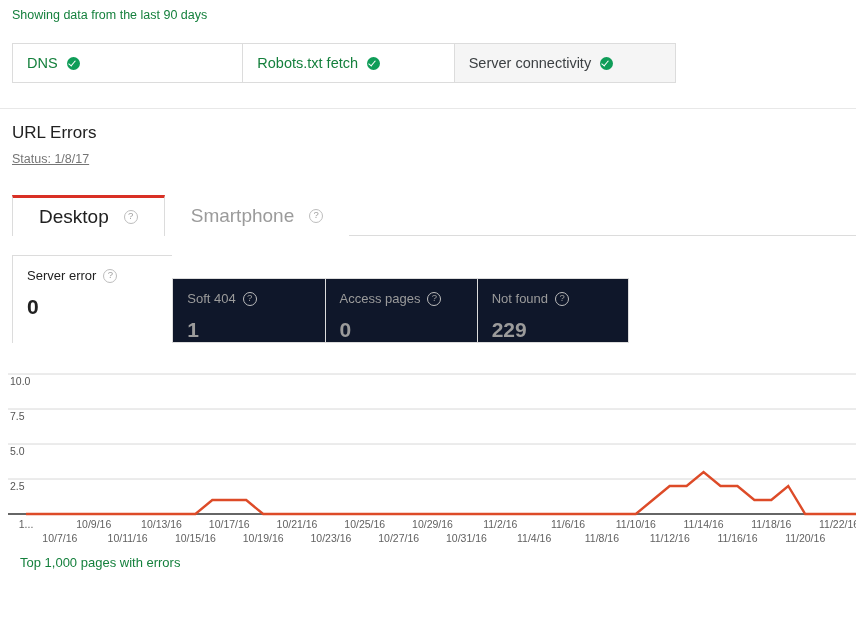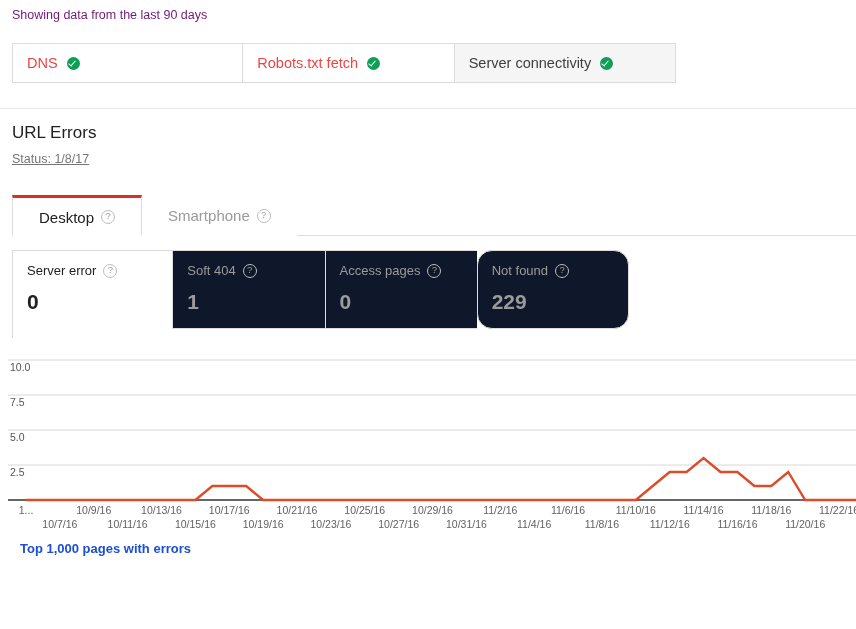--- a/index.html
+++ b/index.html
@@ -22,39 +22,39 @@
   .section-title {
     font-size: 21px;
     font-weight: normal;
     color: #212121;
     letter-spacing: 0.1px;
     margin: 0;
     padding: 10px 0 0 4px;
   }
   .section-sub {
     font-size: 12.5px;
-    color: #701a75;
+    color: #15803d;
     padding: 8px 0 0 4px;
   }
 
   .status-row {
     display: flex;
     margin: 21px 0 0 4px;
     border: 1px solid #dcdcdc;
     width: 664px;
     box-sizing: border-box;
     background: #fff;
   }
   .status-box {
     display: flex;
     align-items: center;
     height: 38px;
     padding: 0 14px;
     font-size: 14.5px;
-    color: #ef4444;
+    color: #15803d;
     border-right: 1px solid #dcdcdc;
     box-sizing: border-box;
     white-space: nowrap;
   }
   .status-box:last-child { border-right: none; }
   .status-box.w1 { width: 231px; }
   .status-box.w2 { width: 221px; }
   .status-box.w3 { width: 212px; }
   .status-box.hovered { background: #f5f5f5; color: #3c4043; }
 
@@ -107,27 +107,28 @@
   .tabs {
     display: flex;
     margin: 29px 0 0 4px;
     position: relative;
     height: 41px;
   }
   .tab {
     display: flex;
     align-items: center;
     justify-content: center;
-    font-size: 15px;
+    font-size: 19px;
     padding: 0 26px;
     box-sizing: border-box;
     height: 41px;
     color: #9b9b9b;
     position: relative;
     background: #fff;
+    gap: 8px;
   }
   .tab.active {
     color: #212121;
     border-top: 3px solid #d93025;
     border-left: 1px solid #dcdcdc;
     border-right: 1px solid #dcdcdc;
   }
   .tab .qmark { margin-left: 7px; }
   .tabs-underline {
     position: absolute;
@@ -165,43 +166,44 @@
     text-align: center;
     font-size: 9.5px;
     line-height: 14px;
     color: #9e9e9e;
     font-family: "Liberation Sans", sans-serif;
   }
 
   
   .cards {
     display: flex;
-    margin: 14px 0 0 4px;
+    margin: 28px 0 0 4px;
     width: 617px;
     height: 79px;
     box-sizing: border-box;
+    align-items: flex-end;
   }
   .card {
     box-sizing: border-box;
     padding: 12px 14px 0 14px;
     border: 1px solid #dcdcdc;
     border-right: none;
     background: #0f172a;
     position: relative;
   }
   .card:last-child { border-right: 1px solid #dcdcdc; }
   .card.active {
     background: #ffffff;
     border-bottom: none;
     height: 88px;
   }
   .card.c0 { width: 190px; }
   .card.c1 { width: 180px; }
   .card.c2 { width: 180px; }
-  .card.c3 { width: 180px; border-radius: 15px; }
+  .card.c3 { width: 180px; }
 
   .card-label {
     display: flex;
     align-items: center;
     font-size: 13px;
     color: #9b9b9b;
     white-space: nowrap;
   }
   .card.active .card-label { color: #212121; }
   .card-label .qmark { margin-left: 7px; }
@@ -218,23 +220,22 @@
     position: relative;
     margin: 22px 0 0 0;
     width: 856px;
     height: 180px;
     margin-left: -8px;
   }
   .chart-svg { display: block; }
 
   .bottom-note {
     font-size: 13px;
-    color: #1d4ed8;
+    color: #15803d;
     padding: 10px 0 0 12px;
-    font-weight: bold;
   }
   .axis-text {
     font-family: "Liberation Sans", sans-serif;
     font-size: 10.5px;
     fill: #616161;
   }
   .ylabel-text {
     font-family: "Liberation Sans", sans-serif;
     font-size: 10.5px;
     fill: #555555;

